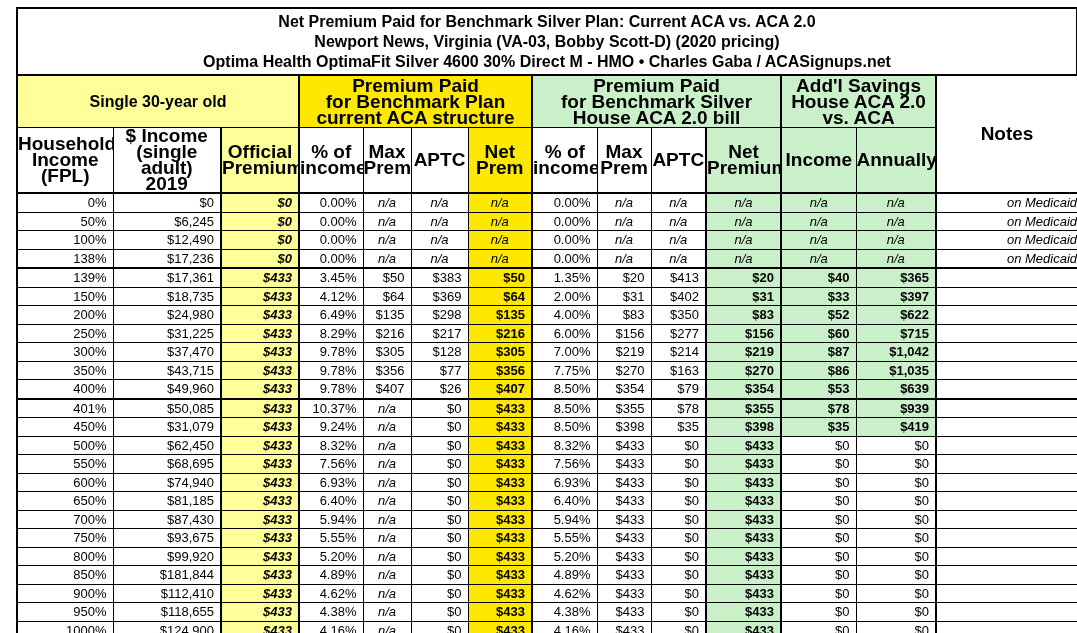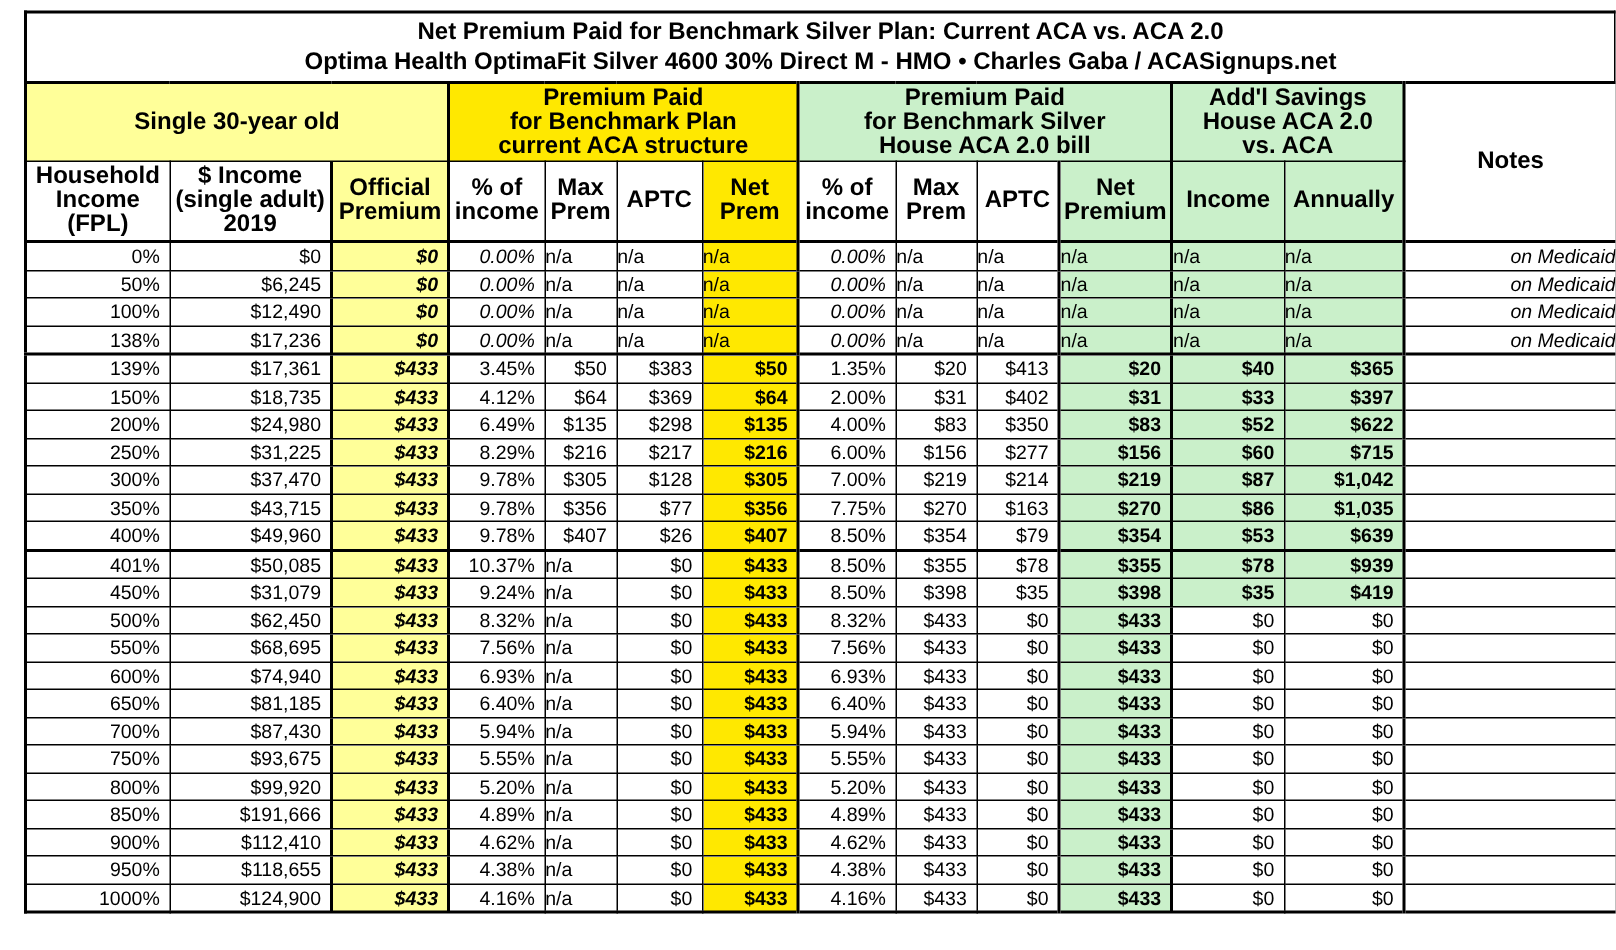--- a/index.html
+++ b/index.html
@@ -12,43 +12,44 @@
   body{width:1077px;height:633px;font-family:"Liberation Sans",sans-serif;color:#000;position:relative;}
   .sheet{position:absolute;left:16px;top:7px;width:1062px;}
   .titlebox{
     box-sizing:border-box;width:100%;
     border:2px solid var(--bd);border-bottom:none;
     text-align:center;font-weight:bold;font-size:16px;line-height:20px;padding:3px 0 2px 0;
   }
   table{border-collapse:collapse;table-layout:fixed;width:100%;border:2px solid var(--bd);}
   th,td{border:1px solid var(--bd);padding:0;overflow:hidden;}
   thead{border-bottom:2px solid var(--bd);}
-  th{font-weight:bold;text-align:center;vertical-align:middle;white-space:pre-line;font-size:16px;line-height:16px;}
+  th{font-weight:bold;text-align:center;vertical-align:middle;white-space:pre-line;font-size:19px;line-height:16px;}
   tr.grow th{height:51px;}
   #colrow th{height:52px;}
   .g1{font-size:16px;}
   td{height:17.5px;font-size:13px;line-height:17px;white-space:nowrap;vertical-align:middle;}
   .num{text-align:right;padding-right:6px;}
-  .na{}
-  .it{font-style:italic;}
+  .na{text-align:center;font-style:italic;}
+  .it{}
   .b{font-weight:bold;}
   .bi{font-weight:bold;font-style:italic;}
   .py{background:var(--py);}
   .by{background:var(--by);}
   .pg{background:var(--pg);}
   .bl{border-left:2px solid var(--bd);}
   tr.thick{border-bottom:2px solid var(--bd);}
   .note{text-align:right;font-style:italic;}
 </style>
 </head>
 <body>
 
 <div class="sheet">
   <div class="titlebox">
     <div>Net Premium Paid for Benchmark Silver Plan: Current ACA vs. ACA 2.0</div>
+    <div>Newport News, Virginia (VA-03, Bobby Scott-D) (2020 pricing)</div>
     <div>Optima Health OptimaFit Silver 4600 30% Direct M - HMO • Charles Gaba / ACASignups.net</div>
   </div>
 
   <table>
     <colgroup>
       <col style="width:96px">
         <col style="width:108px">
         <col style="width:78px">
       <col style="width:64px">
         <col style="width:48px">
@@ -419,21 +420,21 @@
           <td class="bl num">5.20%</td>
           <td class="num">$433</td>
           <td class="num">$0</td>
           <td class="bl num pg b">$433</td>
           <td class="bl num">$0</td>
           <td class="num">$0</td>
           <td class="bl note"></td>
         </tr>
         <tr>
           <td class="num">850%</td>
-          <td class="num">$191,666</td>
+          <td class="num">$181,844</td>
           <td class="bl num py bi">$433</td>
           <td class="bl num">4.89%</td>
           <td class="na">n/a</td>
           <td class="num">$0</td>
           <td class="num by b">$433</td>
           <td class="bl num">4.89%</td>
           <td class="num">$433</td>
           <td class="num">$0</td>
           <td class="bl num pg b">$433</td>
           <td class="bl num">$0</td>

